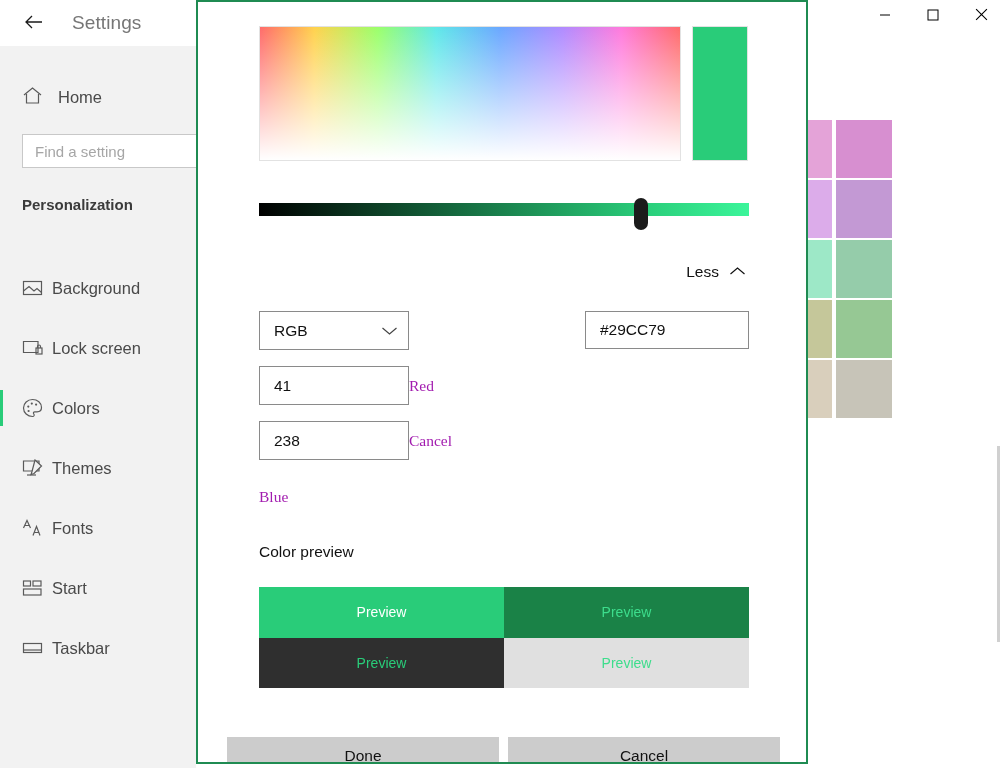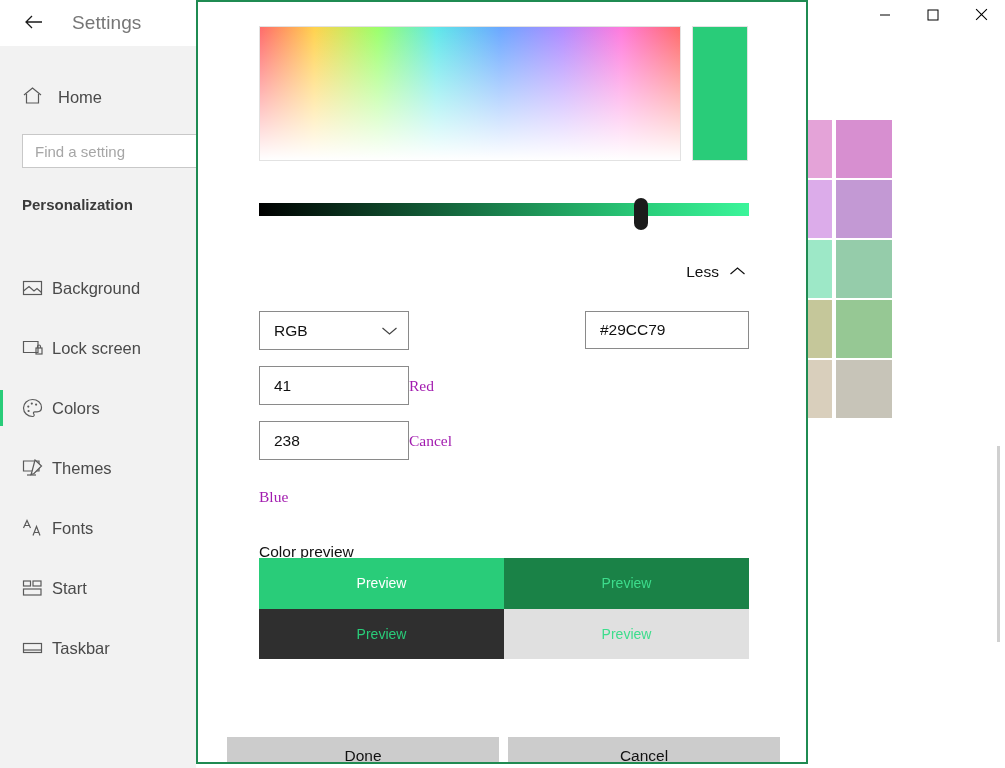--- a/index.html
+++ b/index.html
@@ -290,21 +290,21 @@
 
   .preview-heading {
     position: absolute;
     left: 61px; top: 541px;
     font-size: 15.5px;
     color: #111;
   }
 
   .preview-grid {
     position: absolute;
-    left: 61px; top: 556px;
+    left: 61px; top: 585px;
     width: 490px; height: 101px;
     display: grid;
     grid-template-columns: 1fr 1fr;
     grid-template-rows: 1fr 1fr;
   }
   .preview-cell {
     display: flex; align-items: center; justify-content: center;
     font-size: 14px;
   }
 

